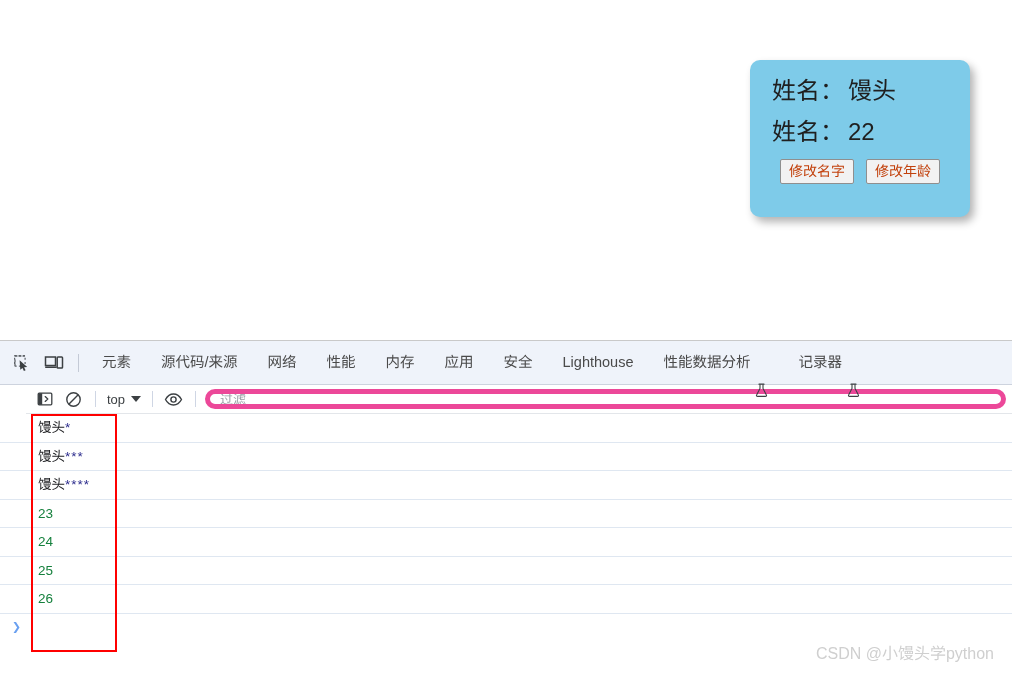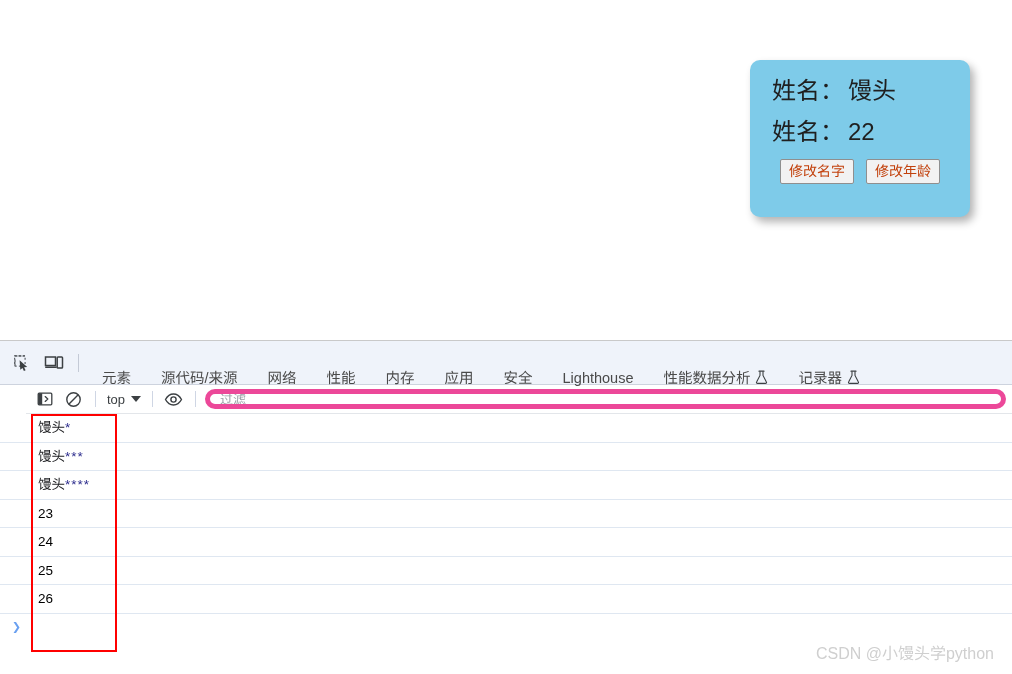--- a/index.html
+++ b/index.html
@@ -99,28 +99,28 @@
   }
   .tb-sep {
     width: 1px;
     height: 18px;
     background: #c4cad6;
     margin: 0 8px;
   }
   .dt-tab {
     font-size: 14.5px;
     color: #4a4a4a;
-    padding: 16px 15px;
+    padding: 0 15px;
     height: 43px;
     line-height: 43px;
     cursor: pointer;
     white-space: nowrap;
     position: relative;
     display: flex;
-    align-items: flex-start;
+    align-items: flex-end;
     gap: 5px;
   }
   .dt-tab.active {
     color: #1a73e8;
   }
   .dt-tab.active::after {
     content: "";
     position: absolute;
     left: 6px;
     right: 6px;
@@ -203,21 +203,21 @@
   .console-row {
     height: 28.5px;
     line-height: 28.5px;
     border-bottom: 1px solid #dfe7f1;
     padding-left: 38px;
     font-family: "Liberation Sans", "DejaVu Sans", sans-serif;
     font-size: 13.5px;
     color: #202124;
     white-space: nowrap;
   }
-  .console-row.num { color: #000000; }
+  .console-row.num { color: #15803d; }
   .console-row .stars { color: #2b2b8c; letter-spacing: 1px; }
 
   #red-highlight {
     position: absolute;
     left: 31px;
     top: 0px;
     width: 86px;
     height: 238px;
     border: 2px solid #ff0000;
     pointer-events: none;

